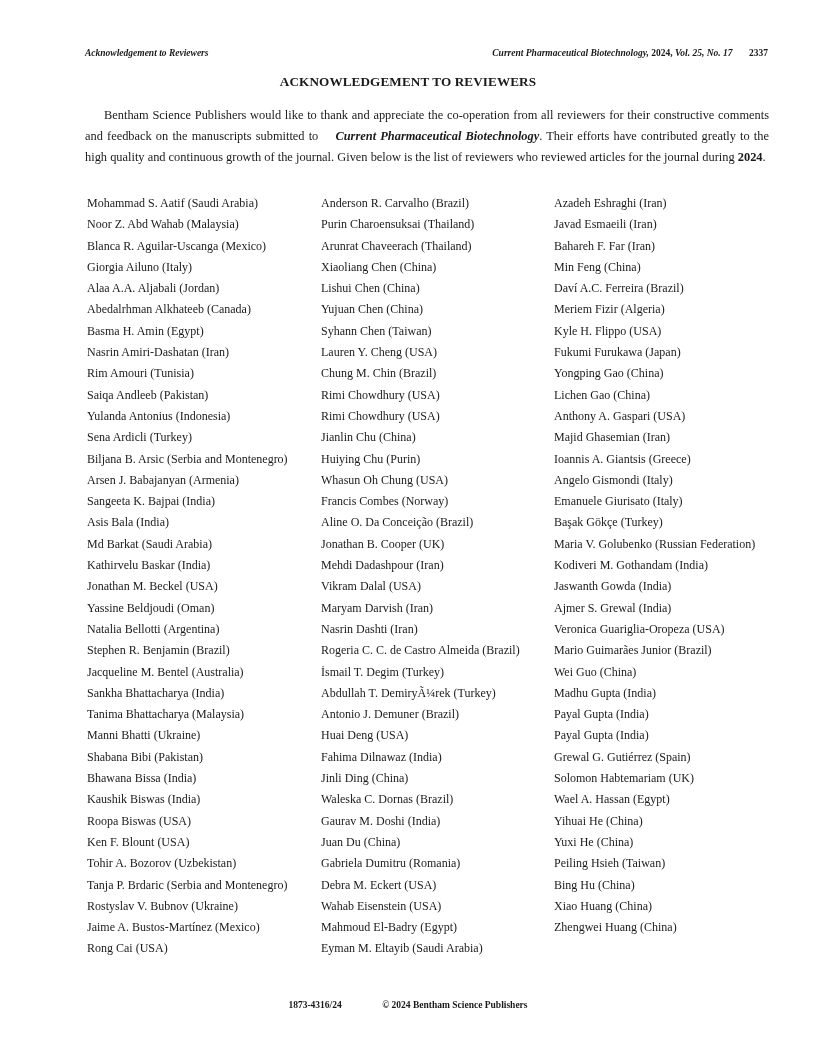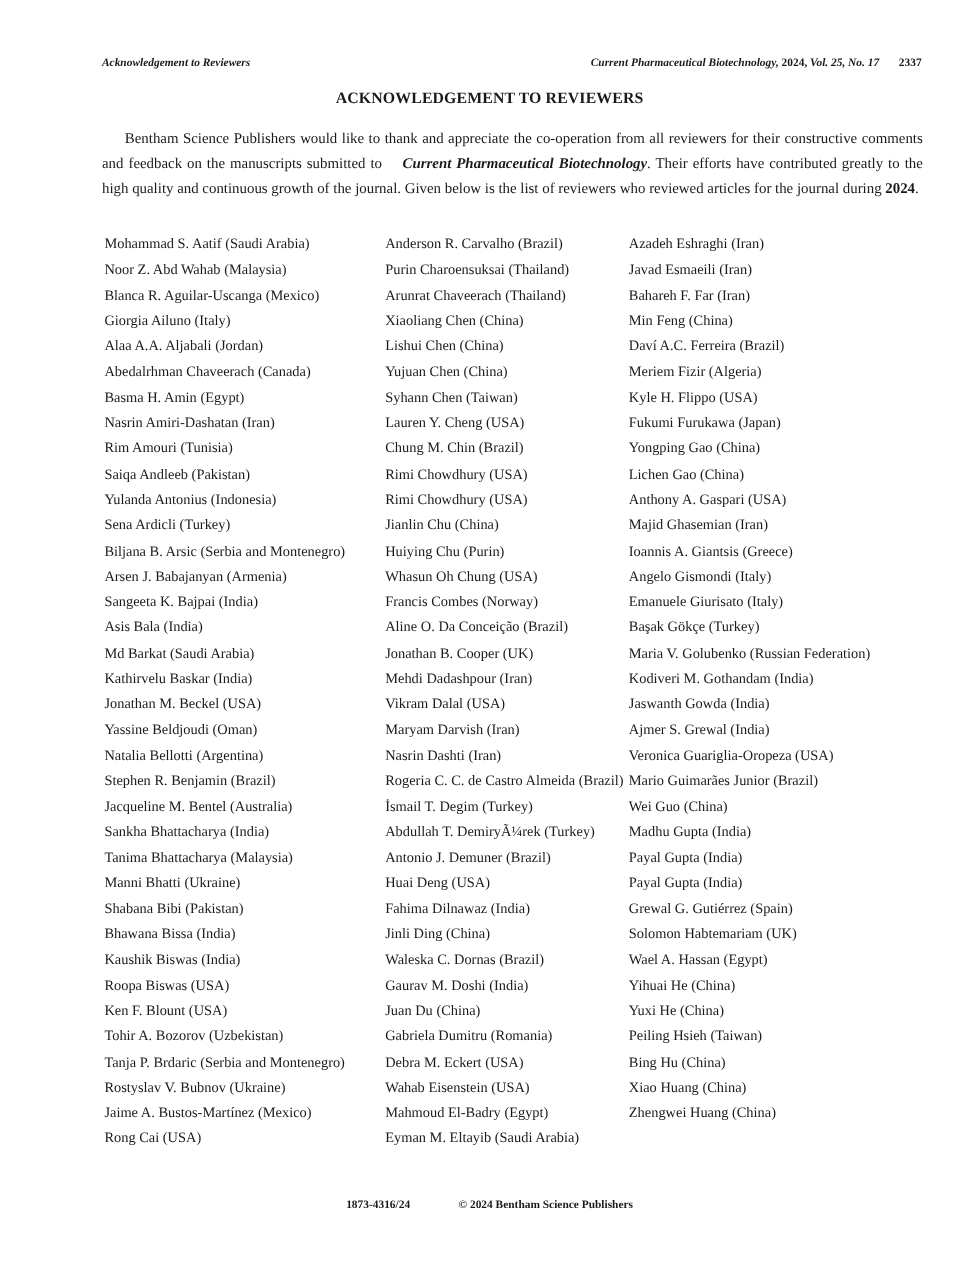--- a/index.html
+++ b/index.html
@@ -29,21 +29,21 @@
   .col {
     position: absolute; top: 194px; width: 218px;
     font-size: 12px; margin: 2px; padding: 0; list-style: none;
   }
   .col li {
     line-height: 14.2px; margin: 0 0 7.1px 0; text-align: justify;
     -webkit-hyphens: manual; hyphens: manual;
   }
   .col1 { left: 85px; }
   .col2 { left: 319px; }
-  .col3 { left: 522px; }
+  .col3 { left: 552px; }
   .footer {
     position: absolute; top: 1000px; left: 0; width: 816px; text-align: center;
     font-size: 9.5px; font-weight: bold;
   }
   .footer .issn { margin-right: 38px; text-align: center; }
 </style>
 </head>
 <body>
 
 <div class="running-head">
@@ -59,21 +59,21 @@
 <div class="title">ACKNOWLEDGEMENT TO REVIEWERS</div>
 
 <p class="intro"><span>Bentham Science Publishers would like to thank and appreciate the co-operation from all reviewers for their constructive comments and feedback on the manuscripts submitted to </span><span class="journal">Current Pharmaceutical Biotechnology</span><span>. Their efforts have contribut­ed greatly to the high quality and continuous growth of the journal. Given below is the list of reviewers who reviewed articles for the journal during </span><b>2024</b><span>.</span></p>
 
 <ul class="col col1">
     <li>Mohammad S. Aatif (Saudi Arabia)</li>
     <li>Noor Z. Abd Wahab (Malaysia)</li>
     <li>Blanca R. Aguilar-Uscanga (Mexico)</li>
     <li>Giorgia Ailuno (Italy)</li>
     <li>Alaa A.A. Aljabali (Jordan)</li>
-    <li>Abedalrhman Chaveerach (Canada)</li>
+    <li>Abedalrhman Alkhateeb (Canada)</li>
     <li>Basma H. Amin (Egypt)</li>
     <li>Nasrin Amiri-Dashatan (Iran)</li>
     <li>Rim Amouri (Tunisia)</li>
     <li>Saiqa Andleeb (Pakistan)</li>
     <li>Yulanda Antonius (Indonesia)</li>
     <li>Sena Ardicli (Turkey)</li>
     <li>Biljana B. Arsic (Serbia and Montene­gro)</li>
     <li>Arsen J. Babajanyan (Armenia)</li>
     <li>Sangeeta K. Bajpai (India)</li>
     <li>Asis Bala (India)</li>

